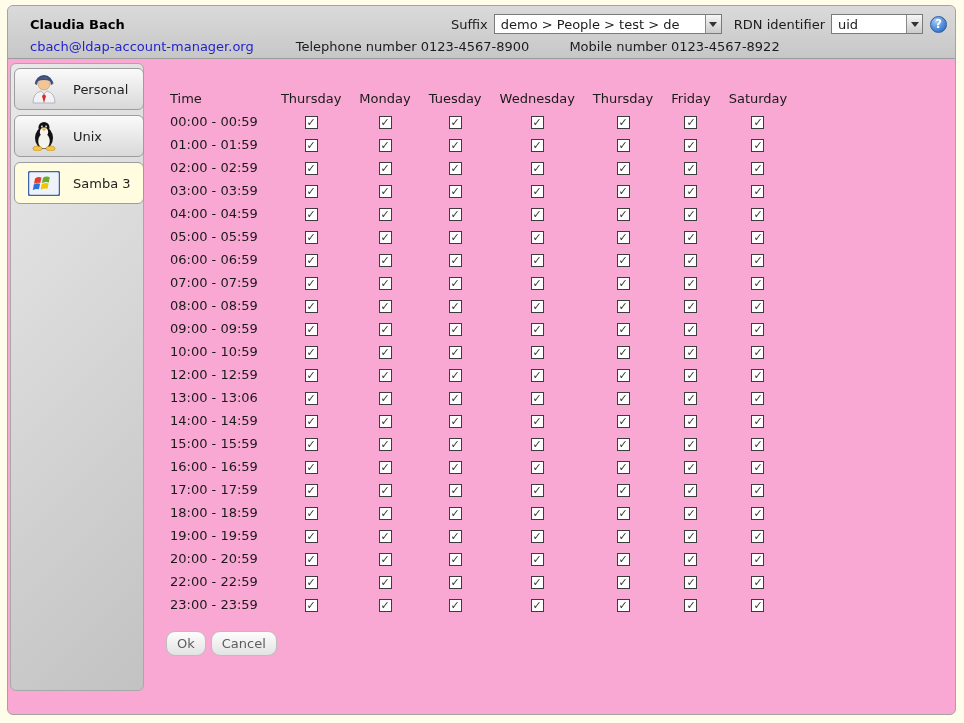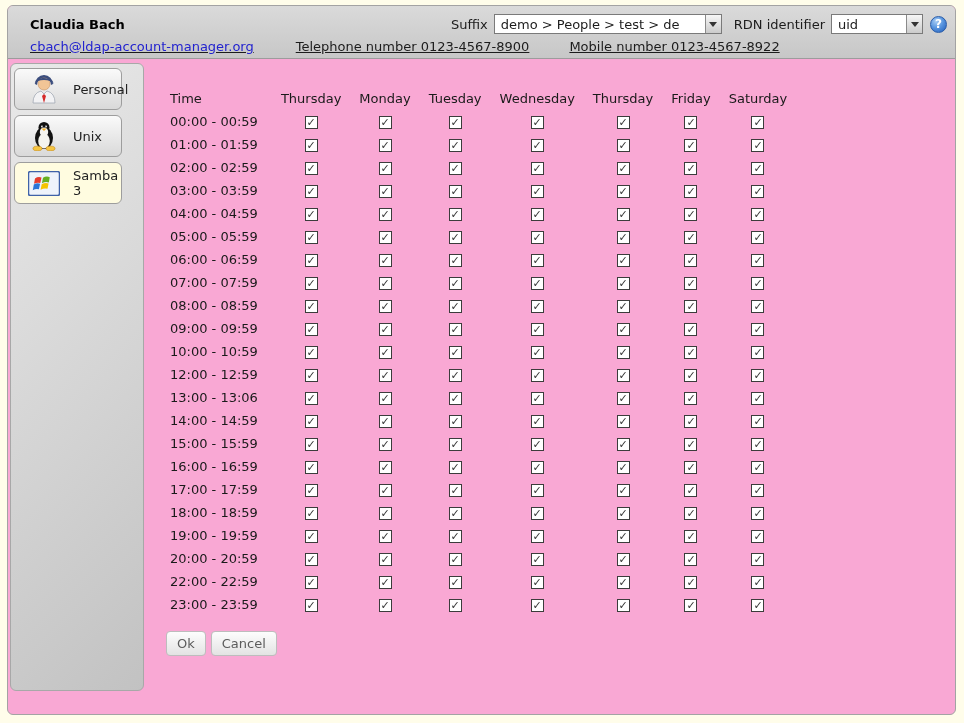--- a/index.html
+++ b/index.html
@@ -52,35 +52,35 @@
   .suffix-select { width: 228px; }
   .rdn-select { width: 92px; margin-right: 7px; }
   .gap12 { width: 12px; flex: none; }
   .help-icon {
     width: 17px; height: 17px; border-radius: 50%;
     background: radial-gradient(circle at 35% 28%, #a8cdf4, #5b97e0 45%, #2f6cc4 85%);
     color: #fff; font-weight: bold; font-size: 12px;
     display: flex; align-items: center; justify-content: center;
     border: 1px solid #2a5ca8; cursor: pointer;
   }
-  .hdr-row2 { display: flex; align-items: flex-end; text-decoration: underline; }
+  .hdr-row2 { display: flex; align-items: flex-end; }
   .email-link { color: #2323cf; text-decoration: none; cursor: pointer; }
   .phone { margin-left: 42px; color: #1c1c1c; }
   .mobile { margin-left: 40px; color: #1c1c1c; }
   
   .sidebar {
     position: absolute; left: 2px; top: 57px;
     width: 134px; height: 628px;
     background: linear-gradient(135deg, #e9e9e9, #c2c2c2);
     border: 1px solid #a8a8a8;
     border-radius: 6px;
     padding: 4px 0 0 3px;
   }
   .tab {
-    width: 108px; height: 42px; margin-bottom: 5px;
+    width: 130px; height: 42px; margin-bottom: 5px;
     border: 1px solid #9d9d9d; border-radius: 6px;
     background: linear-gradient(#fafafa, #d9d9d9);
     display: flex; align-items: center;
     padding-left: 13px; gap: 13px;
     cursor: pointer; color: #222;
   }
   .tab.active { background: #fffce0; }
   .tab .ticon { width: 32px; height: 32px; flex: none; display: flex; align-items: center; justify-content: center; }
   
   .content {
@@ -98,21 +98,21 @@
   }
   .cb {
     width: 13px; height: 13px; display: inline-flex;
     align-items: center; justify-content: center;
     background: #fff; border: 1px solid #3c3c3c;
     font-size: 11px; line-height: 1; color: #333;
     cursor: pointer; user-select: none;
   }
   .btn-row { margin: 15px 0 0 5px; display: flex; gap: 5px; }
   .btn {
-    border: 1px solid #bdbdbd; border-radius: 4px;
+    border: 1px solid #bdbdbd; border-radius: 9px;
     background: linear-gradient(#fdfdfd, #e3e3e3);
     color: #5c5c5c; font-size: 13px;
     padding: 4px 10px; cursor: pointer;
     font-family: inherit;
   }
 </style>
 </head>
 <body>
 
 <div class="window">

